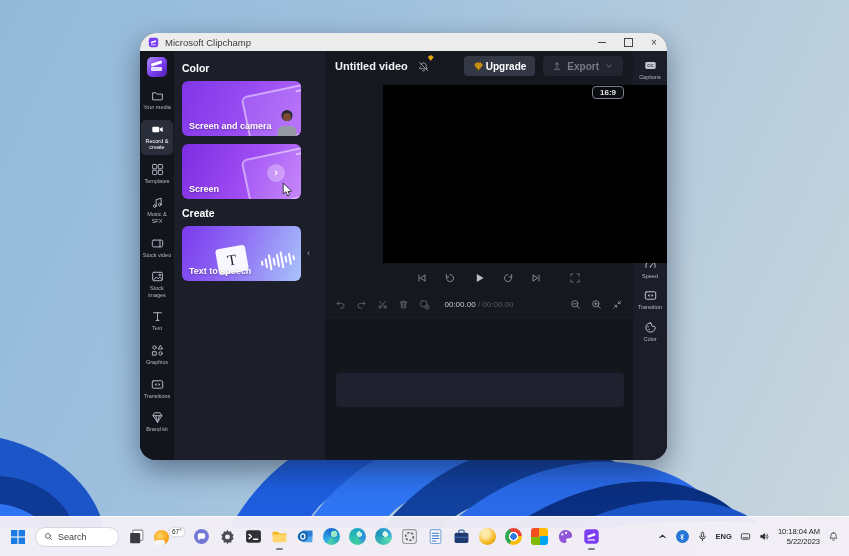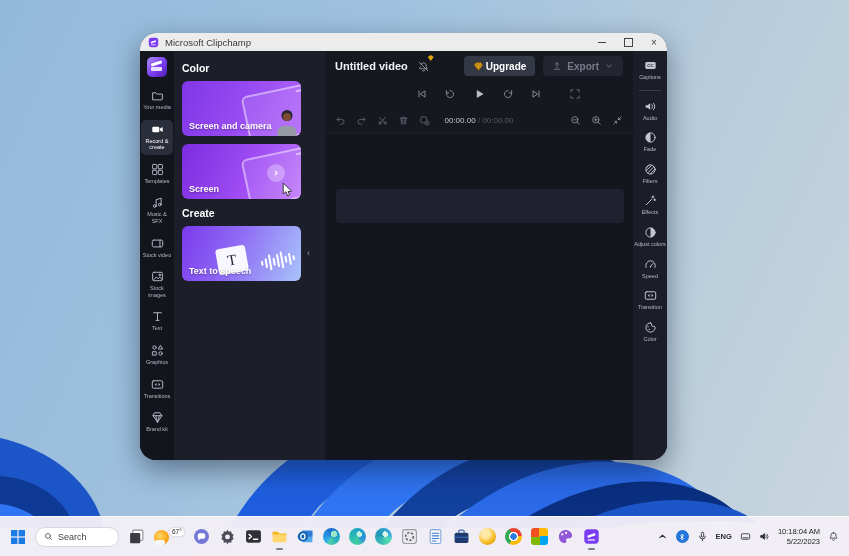--- a/index.html
+++ b/index.html
@@ -362,20 +362,24 @@
                   <path d="M3.8 13.2h8.4"></path>
               </svg>
               <span>Export</span>
               <svg viewBox="0 0 16 16" fill="none" stroke="currentColor" stroke-width="1.4" stroke-linecap="round">
                   <path d="M4.5 6.5 8 9.8l3.5-3.3"></path>
                 </svg>
             </div>
           </div>
         </div>
 
+        <div class="preview-wrap">
+          <div class="video-canvas"></div>
+          <span class="aspect-badge">16:9</span>
+        </div>
 
         <div class="transport">
           <span class="t-ic ic">
             <svg viewBox="0 0 16 16" fill="none" stroke="currentColor" stroke-width="1.2" stroke-linejoin="round">
                 <path d="M4 3.5v9"></path>
                 <path d="M12 3.8v8.4L5.8 8z"></path>
               </svg>
           </span>
           <span class="t-ic ic">
             <svg viewBox="0 0 16 16" fill="none" stroke="currentColor" stroke-width="1.2" stroke-linecap="round">

